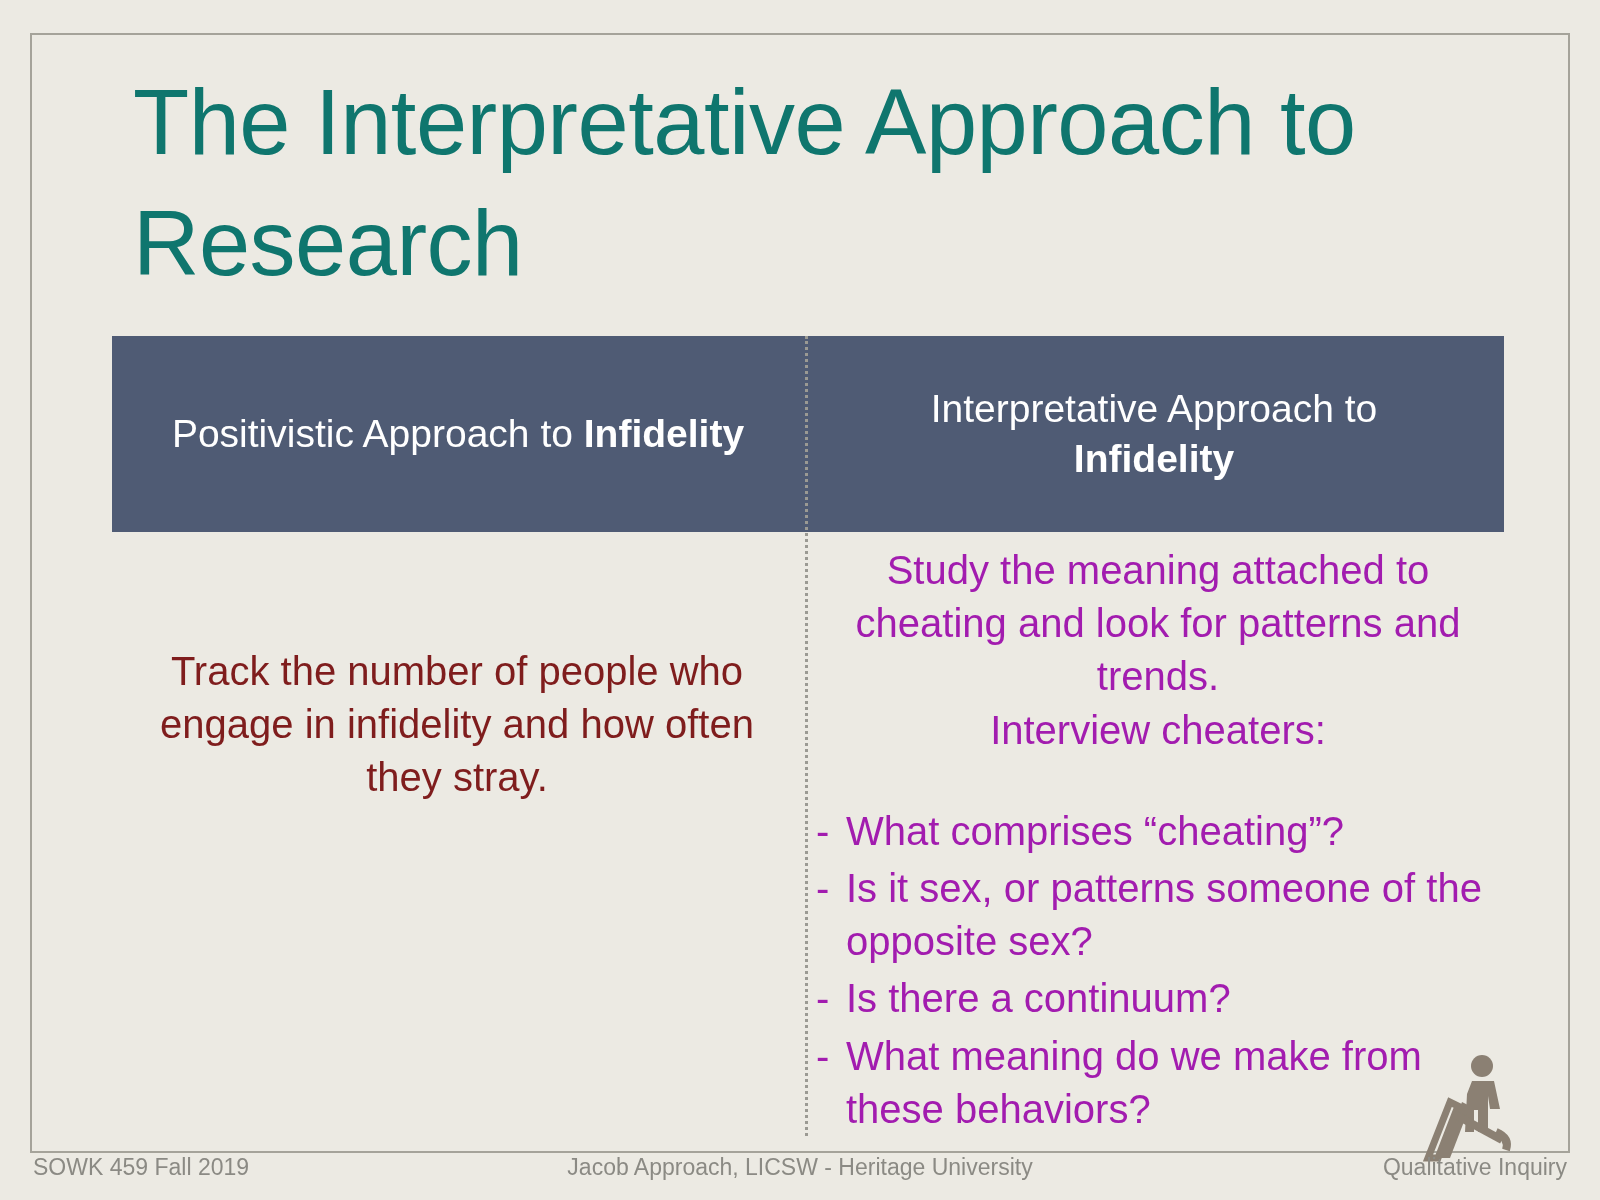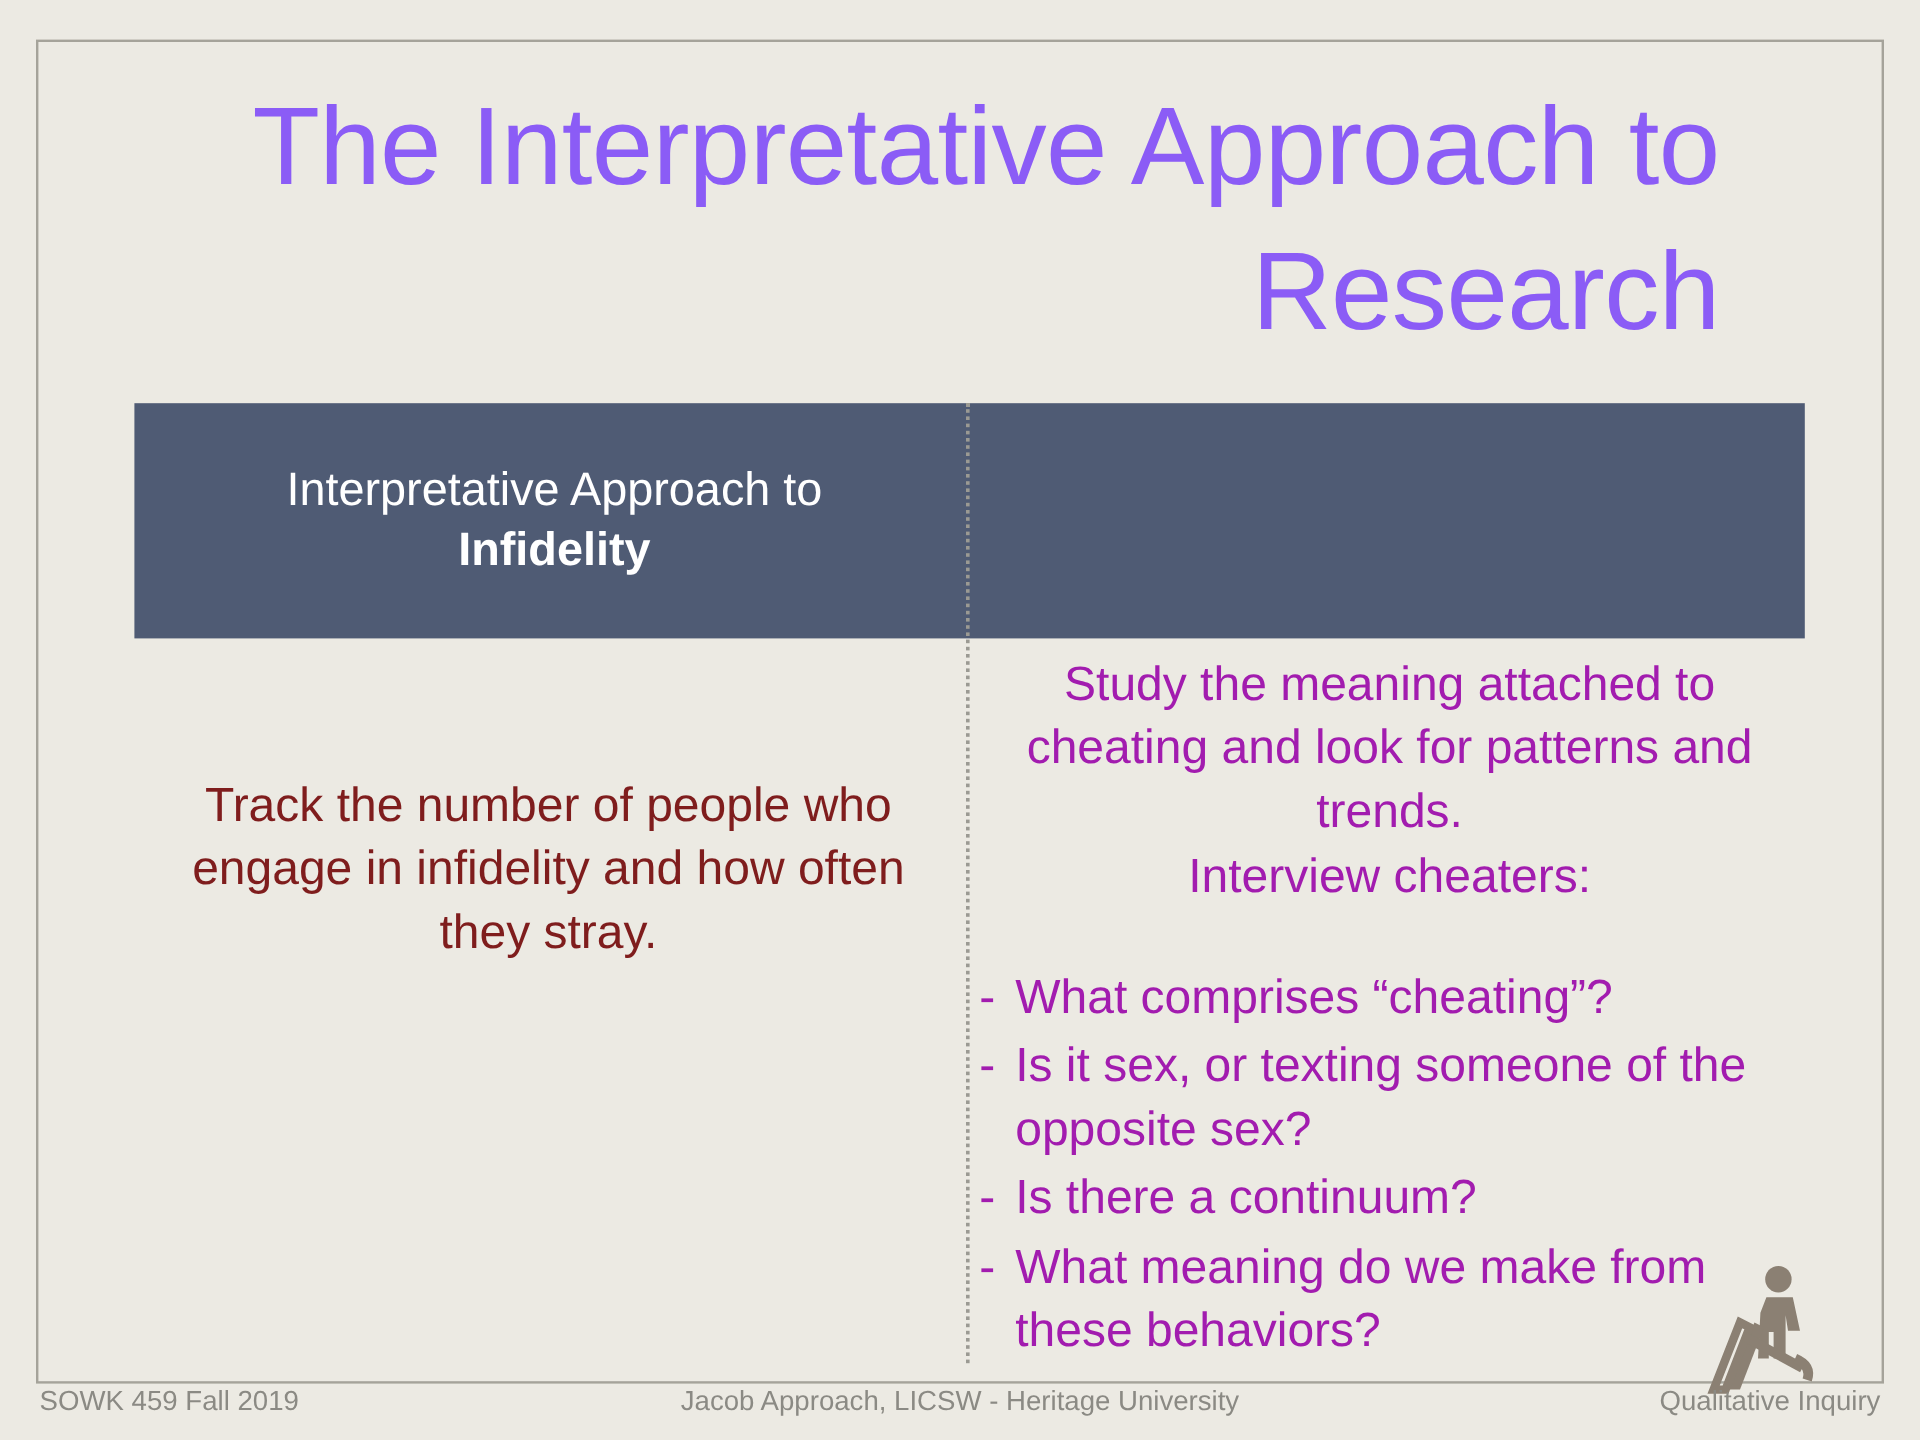--- a/index.html
+++ b/index.html
@@ -30,26 +30,25 @@
     border: 2px solid #a5a39a;
     box-sizing: border-box;
     pointer-events: none;
   }
   
   .title {
     position: absolute;
     left: 133px;
     top: 62px;
     width: 1300px;
-    color: #8b5cf6;
+    color: #0f766e;
     font-size: 92px;
     line-height: 1.32;
     font-weight: 300;
     letter-spacing: -0.5px;
-    text-align: right;
   }
   
   .header-band {
     position: absolute;
     left: 112px;
     top: 336px;
     width: 1392px;
     height: 196px;
     background: #4f5b74;
     display: flex;
@@ -169,20 +168,23 @@
 </head>
 <body>
 
 <div class="slide">
 
   <div class="slide-border"></div>
 
   <div class="title">The Interpretative Approach to Research</div>
 
   <div class="header-band">
+    <div class="header-cell left">
+      <span>Positivistic Approach to </span><b>Infidelity</b>
+    </div>
     <div class="header-cell right">
       <span>Interpretative Approach to </span><br><b>Infidelity</b>
     </div>
   </div>
 
   <div class="divider"></div>
 
   <div class="col-left">
     <div class="para-1">Track the number of people who engage in infidelity and how often they stray.</div>
   </div>
@@ -190,21 +192,21 @@
   <div class="col-right">
     <div class="intro" style="white-space: pre-line;">Study the meaning attached to cheating and look for patterns and trends.
 Interview cheaters:</div>
     <div class="bullets">
       <div class="bullet">
         <span class="dash">-</span>
         <span class="btext">What comprises “cheating”?</span>
       </div>
       <div class="bullet">
         <span class="dash">-</span>
-        <span class="btext">Is it sex, or texting someone of the opposite sex?</span>
+        <span class="btext">Is it sex, or patterns someone of the opposite sex?</span>
       </div>
       <div class="bullet">
         <span class="dash">-</span>
         <span class="btext">Is there a continuum?</span>
       </div>
       <div class="bullet">
         <span class="dash">-</span>
         <span class="btext">What meaning do we make from these behaviors?</span>
       </div>
     </div>

